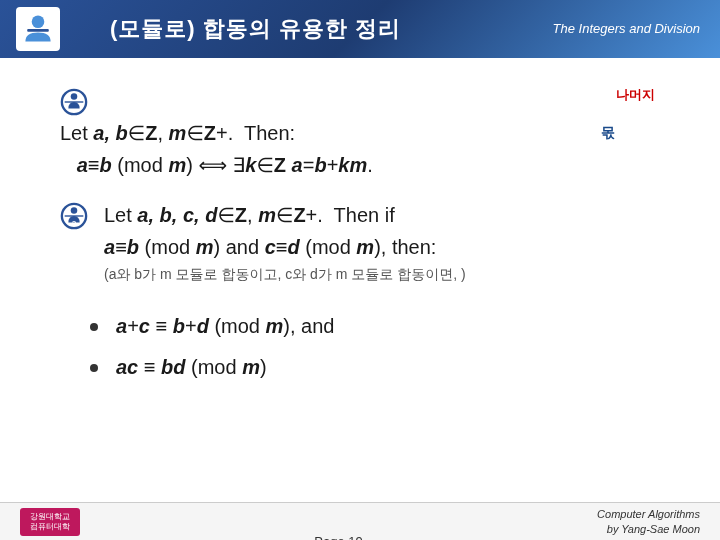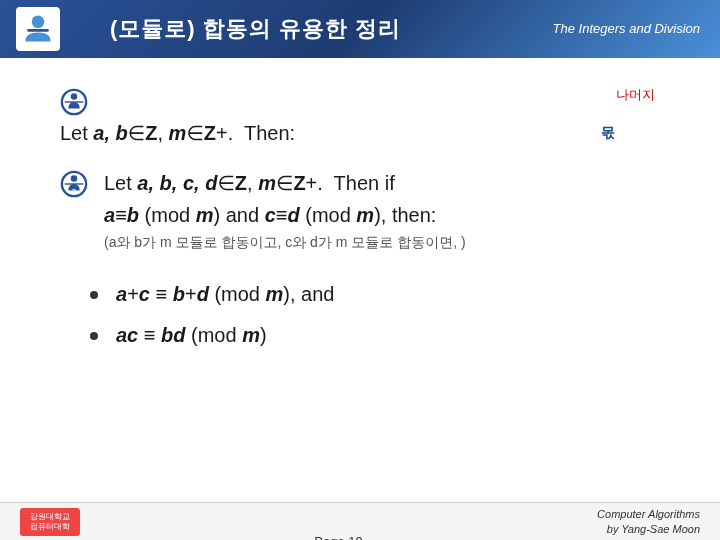--- a/index.html
+++ b/index.html
@@ -160,21 +160,21 @@
 
     .footer-logo {
       display: flex;
       align-items: center;
       gap: 8px;
     }
 
     .footer-logo-box {
       width: 60px;
       height: 28px;
-      background: #ef4444;
+      background: #be185d;
       border-radius: 3px;
       display: flex;
       align-items: center;
       justify-content: center;
     }
 
     .footer-logo-text {
       font-size: 8px;
       color: white;
       text-align: center;
@@ -200,21 +200,21 @@
       position: relative;
       flex-direction: column;
     }
 
     .namuji-label {
       position: absolute;
       top: 0px;
       right: 15px;
       color: #cc0000;
       font-size: 13px;
-      font-weight: normal;
+      font-weight: bold;
     }
 
     .mot-label {
       position: absolute;
       top: 38px;
       right: 55px;
       color: #1a4a8a;
       font-size: 14px;
       font-weight: bold;
     }
@@ -245,20 +245,23 @@
       <svg viewBox="0 0 30 30" xmlns="http://www.w3.org/2000/svg">
         <circle cx="15" cy="15" r="13" fill="none" stroke="#2a5298" stroke-width="2.5"></circle>
         <circle cx="15" cy="9" r="3.5" fill="#2a5298"></circle>
         <path d="M9 22 Q9 15 15 15 Q21 15 21 22" fill="#2a5298"></path>
         <line x1="5" y1="15" x2="25" y2="15" stroke="#2a5298" stroke-width="1.5"></line>
       </svg>
     </div>
     <div class="bullet-content">
       <div class="math-line">
         Let <span class="math-italic">a, b</span>∈<span class="math-bold">Z</span>, <span class="math-italic">m</span>∈<span class="math-bold">Z</span>+.&nbsp; Then:
+      </div>
+      <div class="math-line">
+        &nbsp;&nbsp;&nbsp;<span class="math-italic">a</span>≡<span class="math-italic">b</span> (mod <span class="math-italic">m</span>) ⟺ ∃<span class="math-italic">k</span>∈<span class="math-bold">Z</span> <span class="math-italic">a</span>=<span class="math-italic">b</span>+<span class="math-italic">km</span>.
       </div>
     </div>
 
     <span class="namuji-label">나머지</span>
     <span class="mot-label">몫</span>
   </div>
 
   <div class="bullet-item second-bullet">
     <div class="bullet-icon">
       <svg viewBox="0 0 30 30" xmlns="http://www.w3.org/2000/svg">

